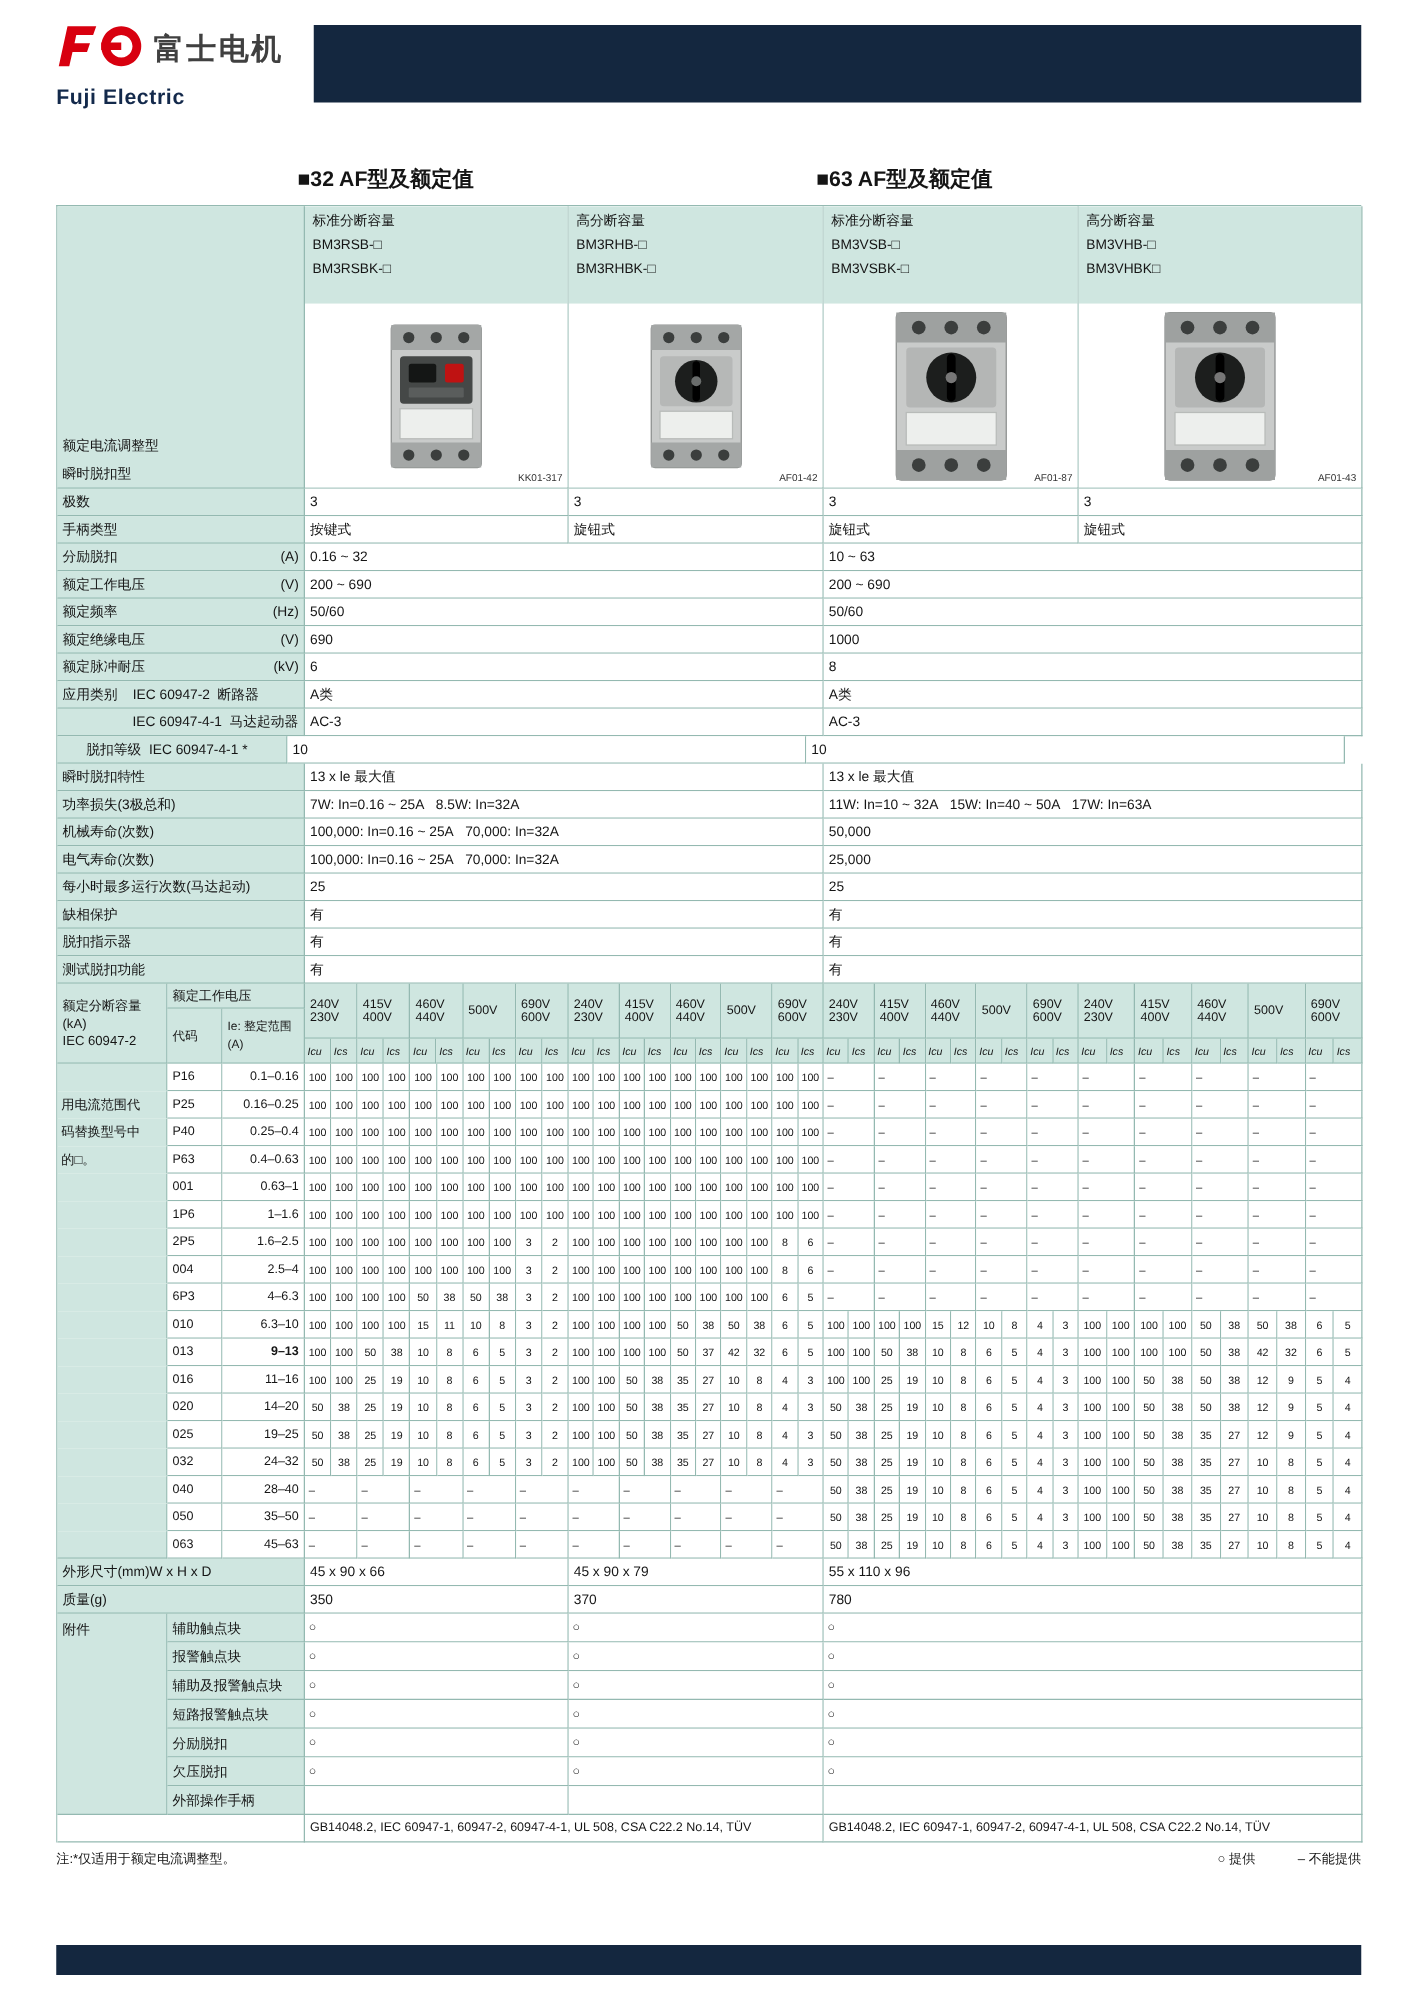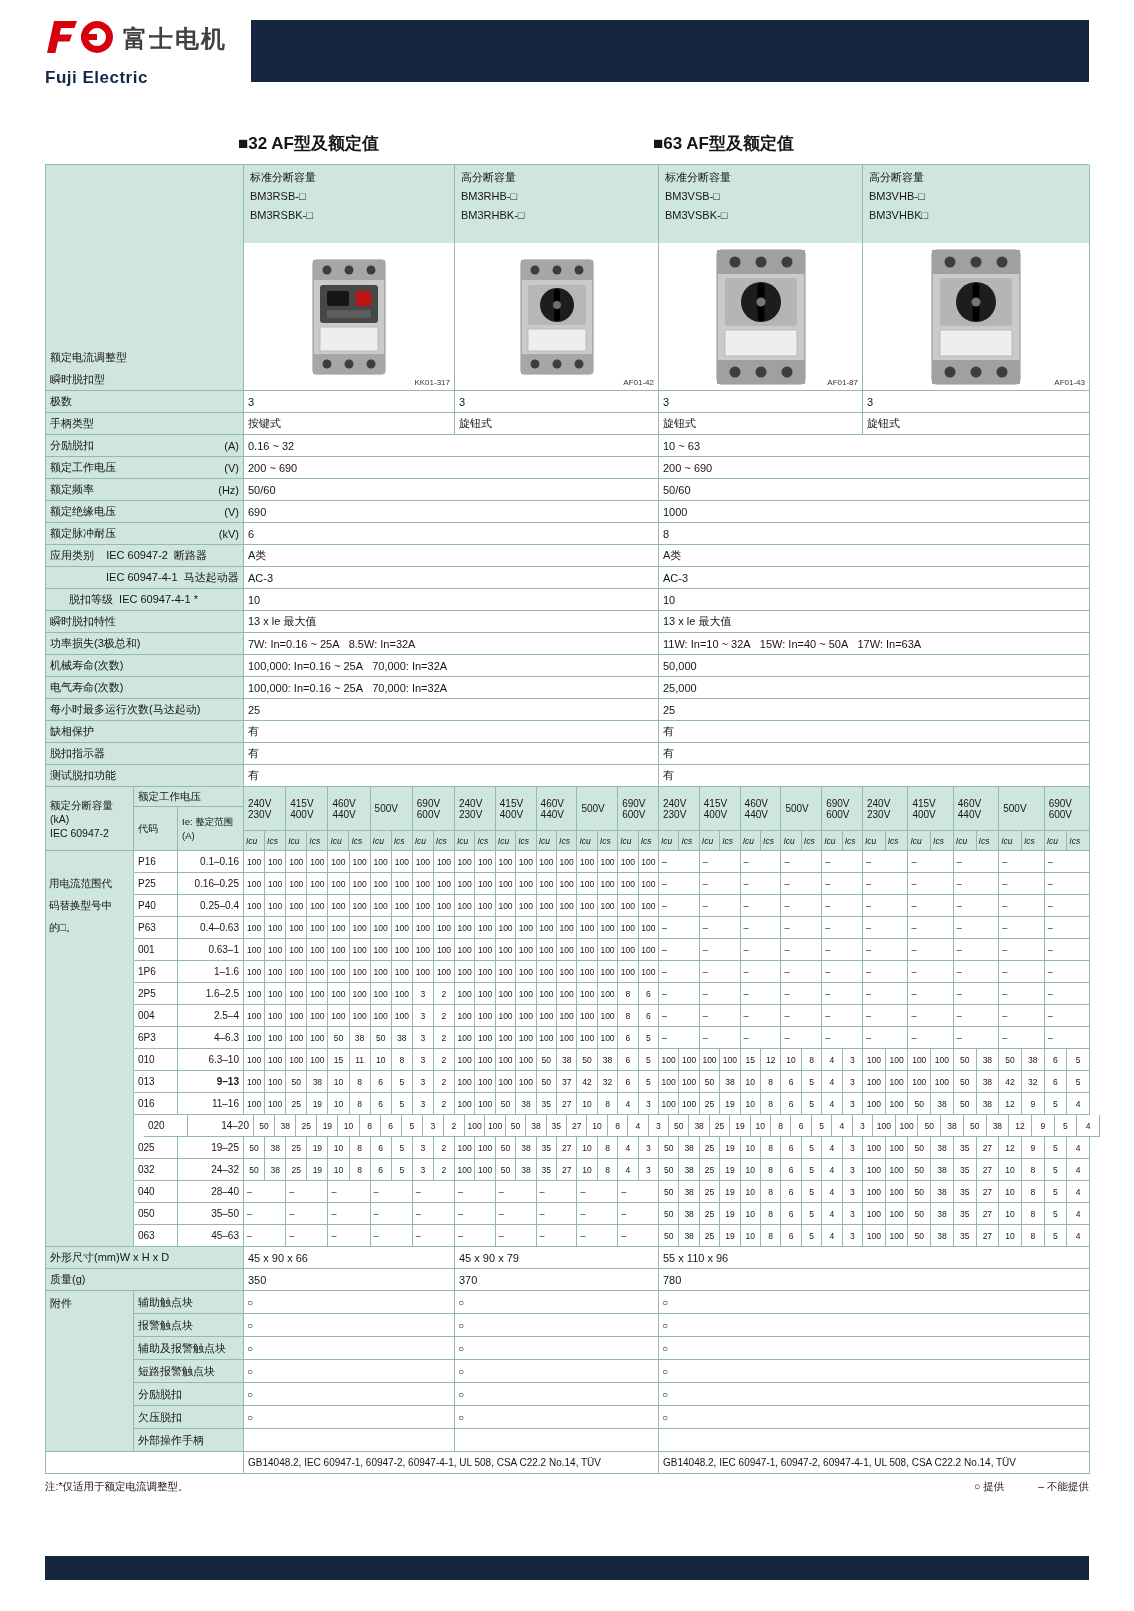--- a/index.html
+++ b/index.html
@@ -267,21 +267,21 @@
           <div class="c val" style="width: 431px; height: 22px;">A类</div>
         </div>
         <div class="r">
           <div class="c g lab" style="width: 198px; height: 22px;">
             <div style="padding-left: 56px;">IEC 60947-4-1&nbsp;&nbsp;马达起动器</div>
           </div>
           <div class="c val" style="width: 415px; height: 22px;">AC-3</div>
           <div class="c val" style="width: 431px; height: 22px;">AC-3</div>
         </div>
         <div class="r">
-          <div class="c g lab" style="width: 198px; height: 22px; padding-left: 23px;">
+          <div class="c g lab" style="width: 184px; height: 22px; padding-left: 23px;">
             <div>脱扣等级&nbsp;&nbsp;IEC 60947-4-1 *</div>
           </div>
           <div class="c val" style="width: 415px; height: 22px;">10</div>
           <div class="c val" style="width: 431px; height: 22px;">10</div>
         </div>
         <div class="r">
           <div class="c g lab" style="width: 198px; height: 22px;">
             <div>瞬时脱扣特性</div>
           </div>
           <div class="c val" style="width: 415px; height: 22px;">13 x le 最大值</div>
@@ -1338,21 +1338,21 @@
               <div class="c numc f1">9</div>
             </div>
             <div class="r f1">
               <div class="c numc f1">5</div>
               <div class="c numc f1">4</div>
             </div>
           </div>
         </div>
         <div class="r">
           <div class="c g side" style="width: 88px; height: 22px; border-bottom-color: transparent;"></div>
-          <div class="c codec" style="width: 44px; height: 22px; margin-left: 10px;">020</div>
+          <div class="c codec" style="width: 44px; height: 22px;">020</div>
           <div class="c rngc" style="width: 66px; height: 22px;">14–20</div>
           <div class="r" style="width: 211px; height: 22px;">
             <div class="r f1">
               <div class="c numc f1">50</div>
               <div class="c numc f1">38</div>
             </div>
             <div class="r f1">
               <div class="c numc f1">25</div>
               <div class="c numc f1">19</div>
             </div>

